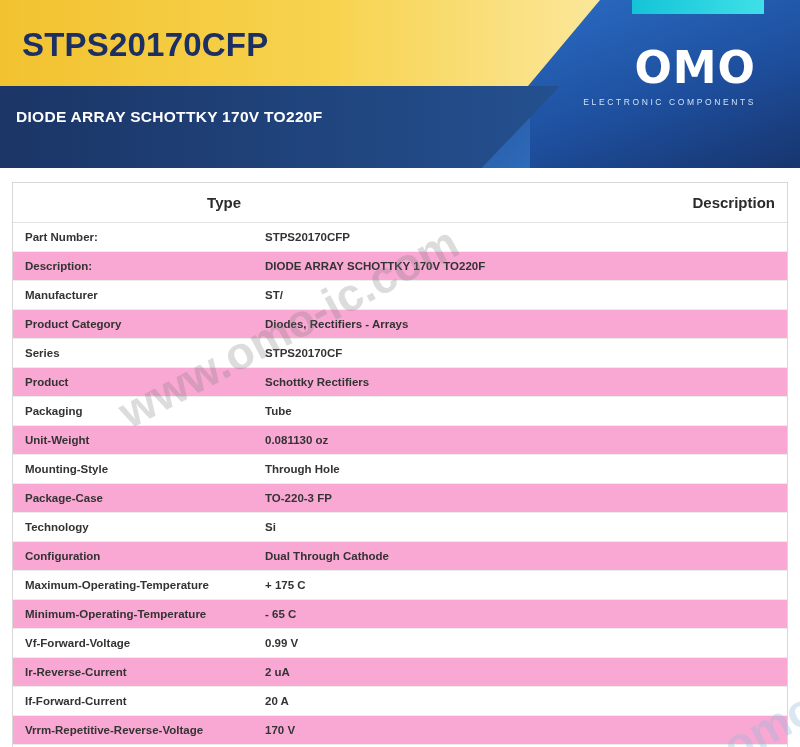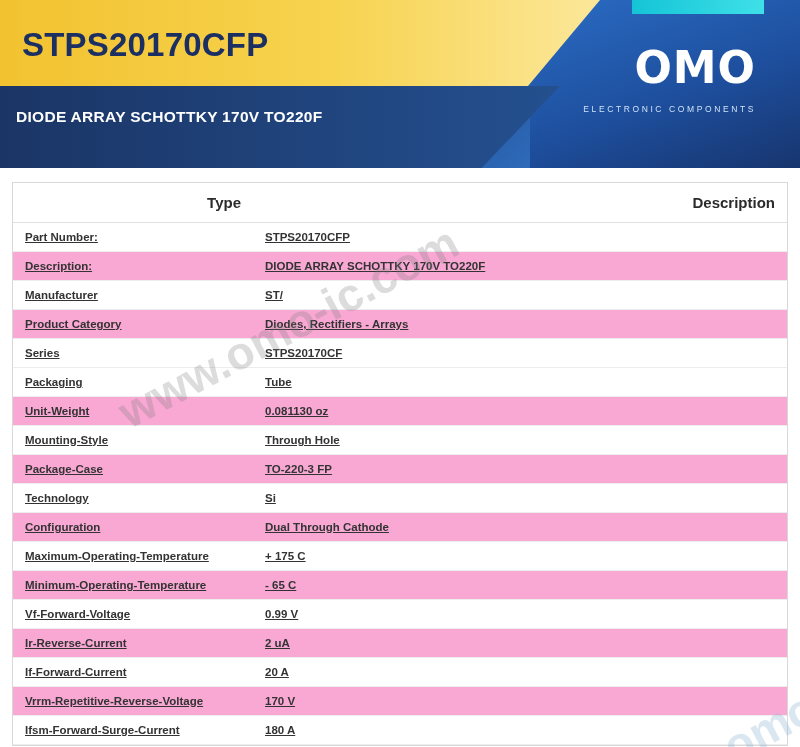--- a/index.html
+++ b/index.html
@@ -103,21 +103,21 @@
     font-weight: bold;
     color: #ffffff;
     letter-spacing: 1px;
     line-height: 48px;
     font-family: "DejaVu Sans", sans-serif;
   }
   .logo-sub {
     font-size: 8.5px;
     color: #cfe2f7;
     letter-spacing: 2.6px;
-    margin-top: 12px;
+    margin-top: 5px;
     font-weight: normal;
   }
 
   
   .table-wrap {
     position: relative;
     margin: 14px 12px 0 12px;
     width: 776px;
     border: 1px solid #d8d8d8;
     background: #ffffff;
@@ -137,21 +137,20 @@
     background: #ffffff;
     border-bottom: 1px solid #e2e2e2;
   }
   table.spec td {
     font-size: 11.5px;
     color: #333333;
     padding: 8px 12px;
     border-bottom: 1px solid #ededed;
     vertical-align: middle;
     font-weight: bold;
-    text-decoration: underline;
   }
   table.spec tr.alt td {
     background: #f9a8d4;
   }
   table.spec col.c1 { width: 240px; }
   table.spec col.c2 { width: auto; }
 
   
   .watermark {
     position: absolute;
@@ -220,20 +219,24 @@
         <td>ST/</td>
       </tr>
       <tr class="alt">
         <td>Product Category</td>
         <td>Diodes, Rectifiers - Arrays</td>
       </tr>
       <tr>
         <td>Series</td>
         <td>STPS20170CF</td>
       </tr>
+      <tr class="alt">
+        <td>Product</td>
+        <td>Schottky Rectifiers</td>
+      </tr>
       <tr>
         <td>Packaging</td>
         <td>Tube</td>
       </tr>
       <tr class="alt">
         <td>Unit-Weight</td>
         <td>0.081130 oz</td>
       </tr>
       <tr>
         <td>Mounting-Style</td>

